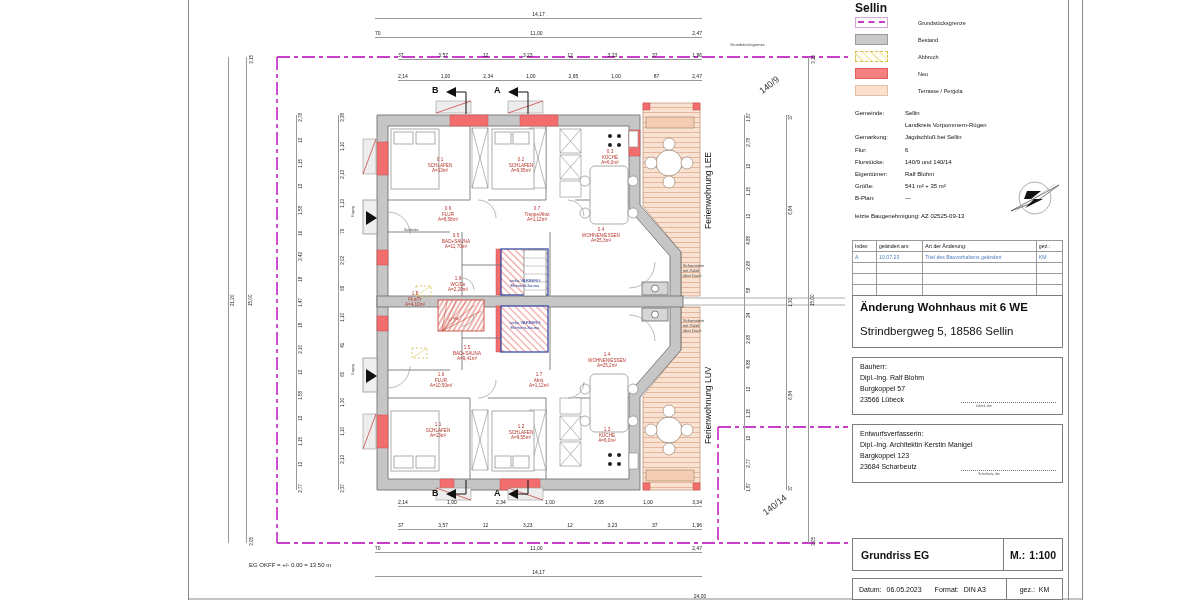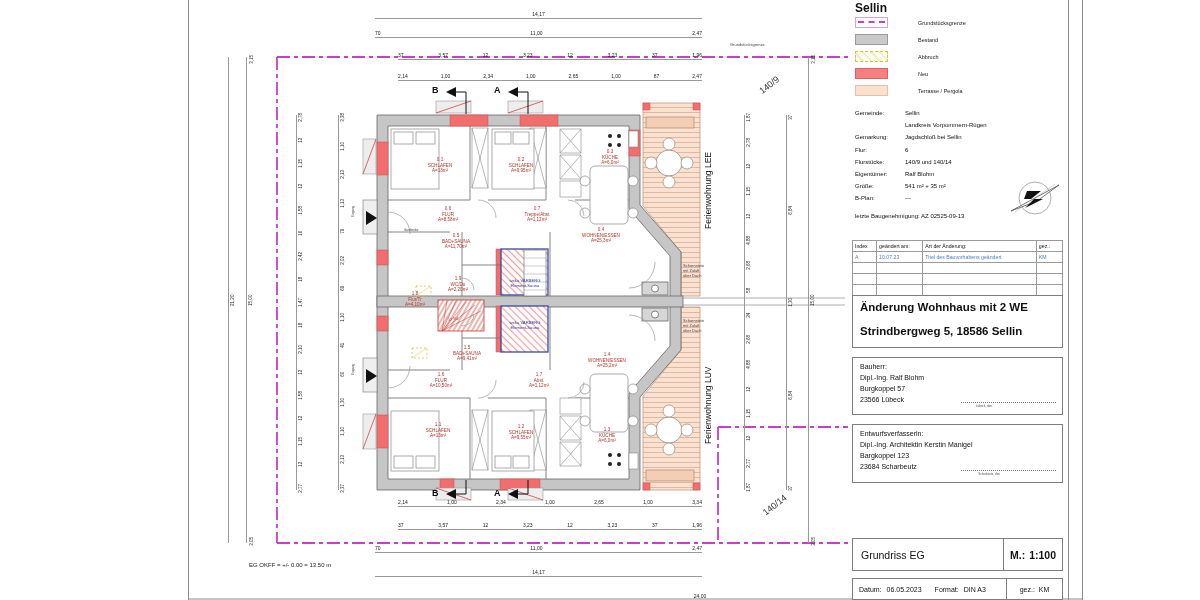--- a/index.html
+++ b/index.html
@@ -598,22 +598,22 @@
     <tr>
           <td></td>
           <td></td>
           <td></td>
           <td></td>
         </tr>
   </tbody>
     </table>
 
   <div class="tbox" style="top:295px;height:53px;padding:5px 7px">
-    <div style="font-size:11.5px;font-weight:bold">Änderung Wohnhaus mit 2 WE</div>
-    <div style="font-size:11.5px;font-weight:bold;margin-top:12px">Strindbergweg 5, 18586 Sellin</div>
+    <div style="font-size:11.5px;font-weight:bold">Änderung Wohnhaus mit 6 WE</div>
+    <div style="font-size:11.5px;font-weight:normal;margin-top:12px">Strindbergweg 5, 18586 Sellin</div>
   </div>
 
   <div class="tbox" style="top:357px;height:58px;padding:4px 7px;font-size:7px;line-height:1.55">
     <div>Bauherr:</div>
     <div>Dipl.-Ing. Ralf Blohm</div>
     <div>Burgkoppel 57</div>
     <div>23566 Lübeck</div>
     <div class="sig-line" style="top:44px"></div>
     <div class="sig-hint" style="right:70px;top:46px">Lübeck, den</div>
   </div>
@@ -622,21 +622,21 @@
     <div>Entwurfsverfasserin:</div>
     <div>Dipl.-Ing. Architektin Kerstin Manigel</div>
     <div>Bargkoppel 123</div>
     <div>23684 Scharbeutz</div>
     <div class="sig-line" style="top:45px"></div>
     <div class="sig-hint" style="right:62px;top:47px">Scharbeutz, den</div>
   </div>
 
 
   <div class="tbox" style="top:538px;height:33px;display:flex;align-items:center">
-    <div style="flex:1;padding-left:8px;font-size:10.5px;font-weight:normal">Grundriss EG</div>
+    <div style="flex:1;padding-left:8px;font-size:10.5px;font-weight:bold">Grundriss EG</div>
     <div style="width:58px;border-left:1px solid #7d7d7d;height:100%;display:flex;align-items:center;justify-content:center;font-size:10.5px;font-weight:bold;gap:4px">
       <span>M.:</span>
       <span>1:100</span>
     </div>
   </div>
 
   <div class="tbox" style="top:578px;height:22px;display:flex;align-items:center;font-size:7px">
     <div style="flex:1;padding-left:6px;display:flex;gap:5px">
       <span>Datum:</span>
       <span>06.05.2023</span>

